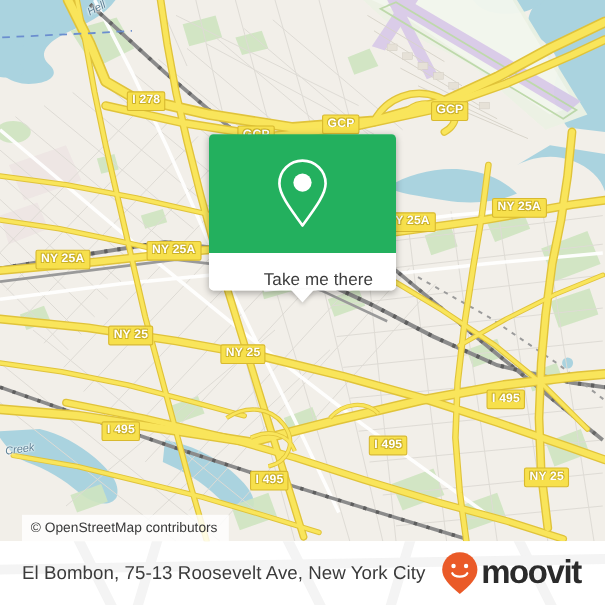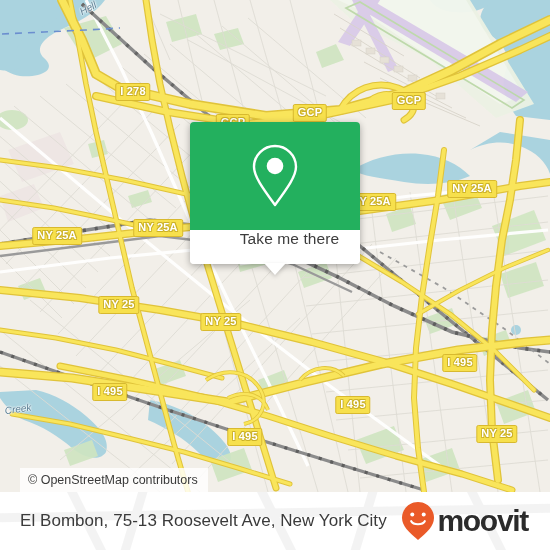--- a/index.html
+++ b/index.html
@@ -100,21 +100,21 @@
     display: flex;
     align-items: center;
     justify-content: center;
   }
   #popup-white {
     height: 34px;
     background: #ffffff;
     border-bottom-left-radius: 4px;
     border-bottom-right-radius: 4px;
     display: flex;
-    align-items: flex-start;
+    align-items: flex-end;
     justify-content: center;
     padding-left: 29px;
   }
   #popup-label {
     font-family: "Liberation Sans", sans-serif;
     font-size: 15.5px;
     color: #3c3c3c;
     letter-spacing: 0.1px;
   }
   #popup-tail {

